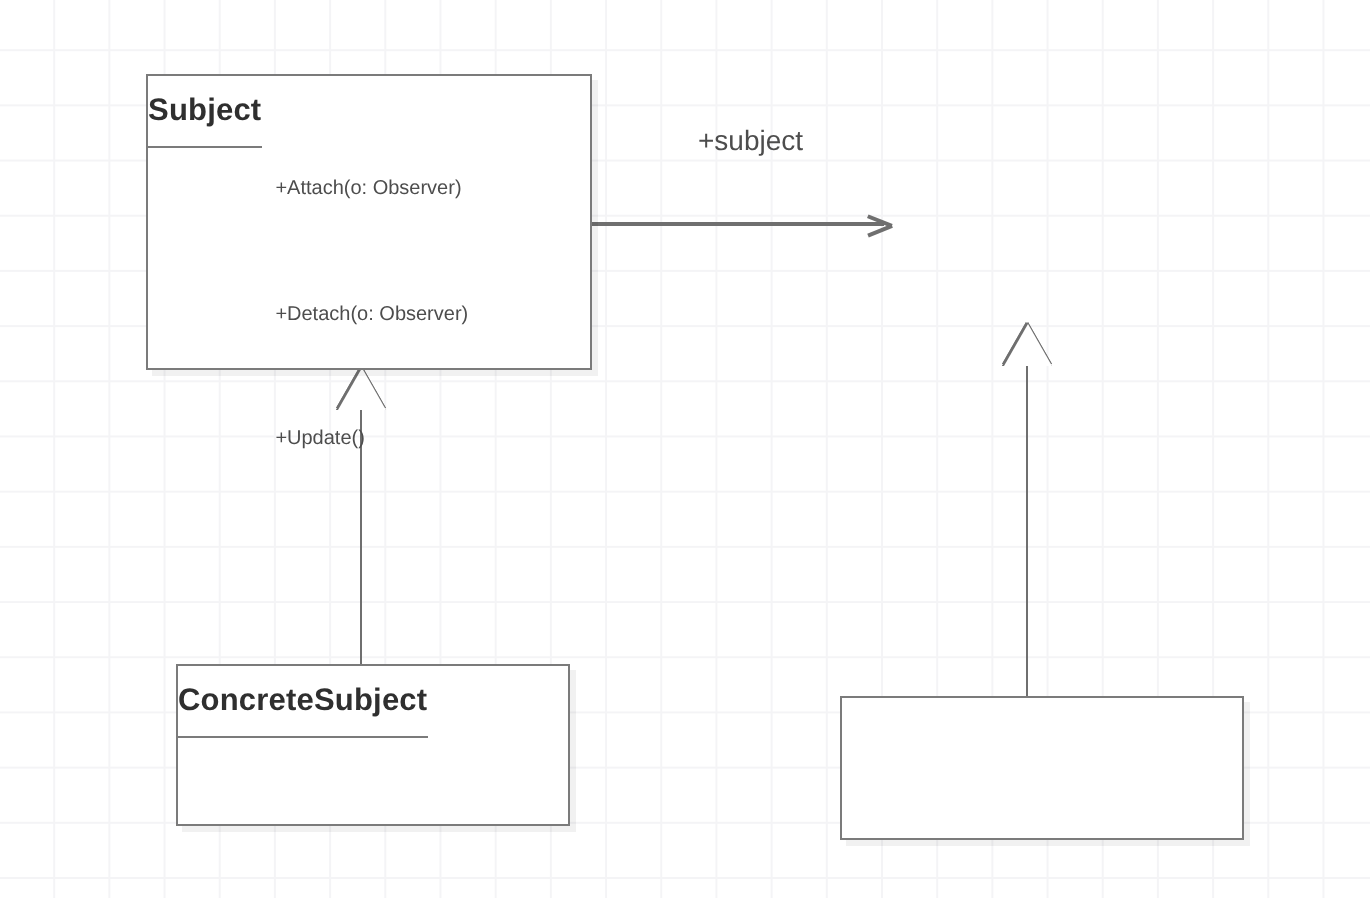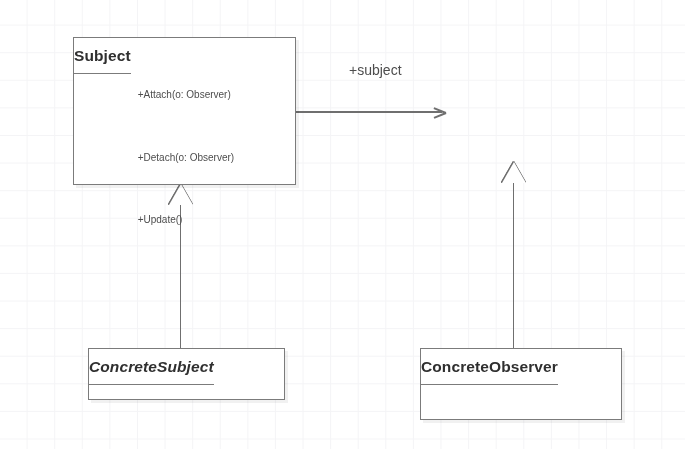--- a/index.html
+++ b/index.html
@@ -138,25 +138,24 @@
     <div class="uml-title" style="height:36px;">Subject</div>
     <div class="uml-compartment empty"></div>
     <div class="uml-compartment last uml-members">
       <div class="uml-member">+Attach(o: Observer)</div>
       <div class="uml-member">+Detach(o: Observer)</div>
       <div class="uml-member">+Update()</div>
     </div>
   </div>
 
 
-  <div class="uml-class" style="left:88px; top:348px; width:197px; height:52px;font-style:italic;">
+  <div class="uml-class" style="left:88px; top:332px; width:197px; height:81px;">
     <div class="uml-title" style="height:36px;">ConcreteSubject</div>
     <div class="uml-compartment empty"></div>
     <div class="uml-compartment last empty"></div>
   </div>
 
   <div class="uml-class" style="left:420px; top:348px; width:202px; height:72px;">
-    <div class="uml-title" style="height:36px;">ConcreteObserver</div>
     <div class="uml-compartment empty"></div>
     <div class="uml-compartment last empty"></div>
   </div>
 
 </div>
 
 </body></html>

